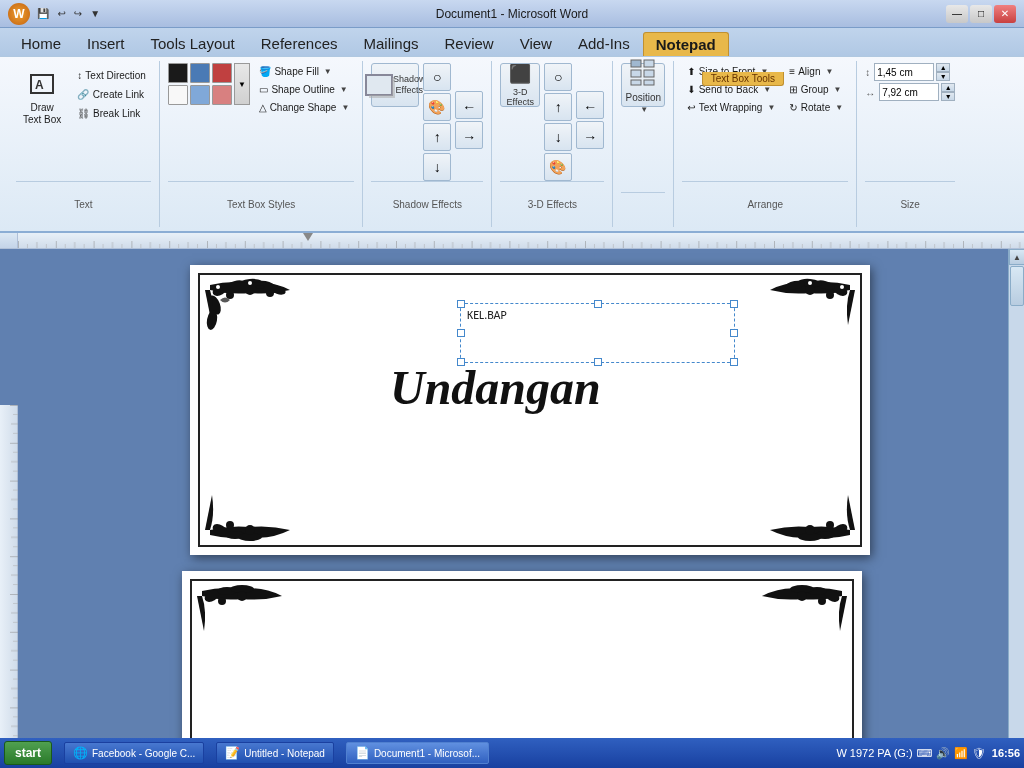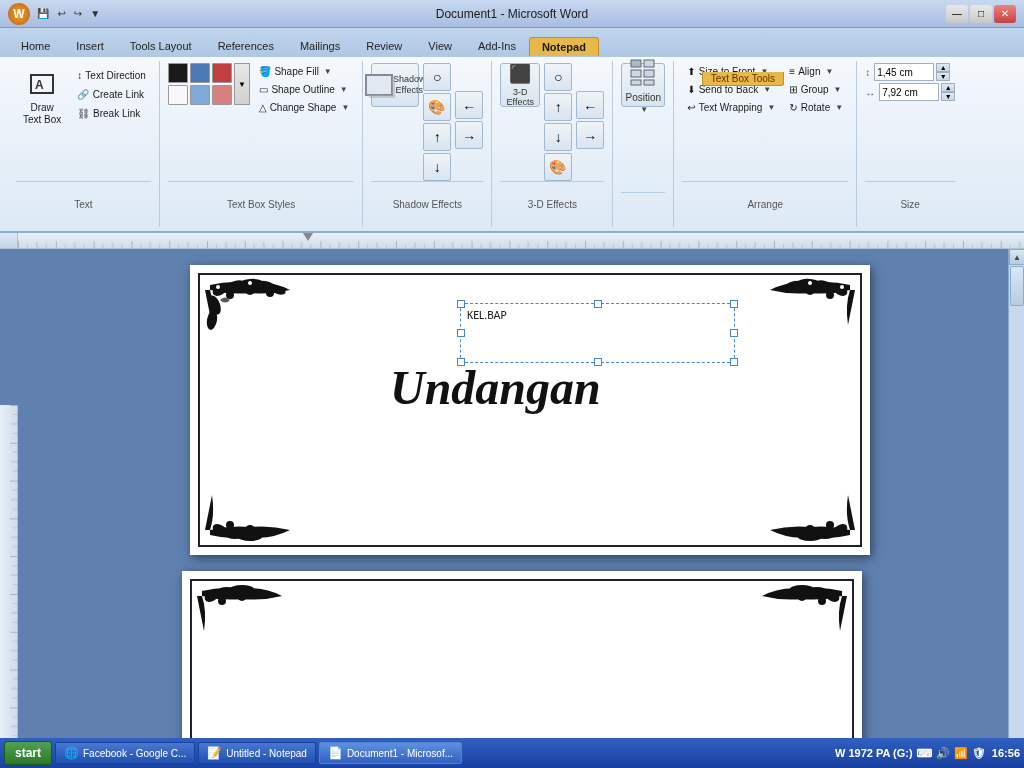--- a/index.html
+++ b/index.html
@@ -51,21 +51,21 @@
     
     .tab-bar {
       display: flex;
       align-items: flex-end;
       padding: 4px 8px 0;
       background: linear-gradient(to bottom, #c0d4ec, #b0c8e4);
       height: 28px;
     }
     .tab {
       padding: 3px 12px;
-      font-size: 11px;
+      font-size: 15px;
       cursor: pointer;
       border-radius: 3px 3px 0 0;
       color: #222;
       background: transparent;
       border: 1px solid transparent;
     }
     .tab.active {
       background: #e8b84a;
       border: 1px solid #c09030;
       border-bottom: none;
@@ -433,21 +433,21 @@
     
     .taskbar {
       position: fixed;
       bottom: 0;
       left: 0;
       right: 0;
       height: 30px;
       background: linear-gradient(to bottom, #3060c0, #1840a0);
       display: flex;
       align-items: center;
-      gap: 3px;
+      gap: 12px;
       padding: 0 4px;
       z-index: 100;
     }
     .start-btn {
       background: linear-gradient(to bottom, #50a050, #2a7a2a);
       border: 1px solid #1a5a1a;
       border-radius: 3px;
       color: white;
       font-weight: bold;
       font-size: 12px;
@@ -475,21 +475,21 @@
     }
     .taskbar-item-icon { font-size: 12px; }
     .taskbar-right {
       margin-left: auto;
       display: flex;
       align-items: center;
       gap: 6px;
       color: white;
       font-size: 11px;
     }
-    .sys-tray { display: flex; align-items: center; gap: 4px; font-weight: bold; }
+    .sys-tray { display: flex; align-items: center; gap: 4px; }
 
     
     .ribbon-tabs-container {
       position: relative;
     }
 
     .dropdown-arrow {
       font-size: 8px;
       color: #444;
       margin-left: 2px;

